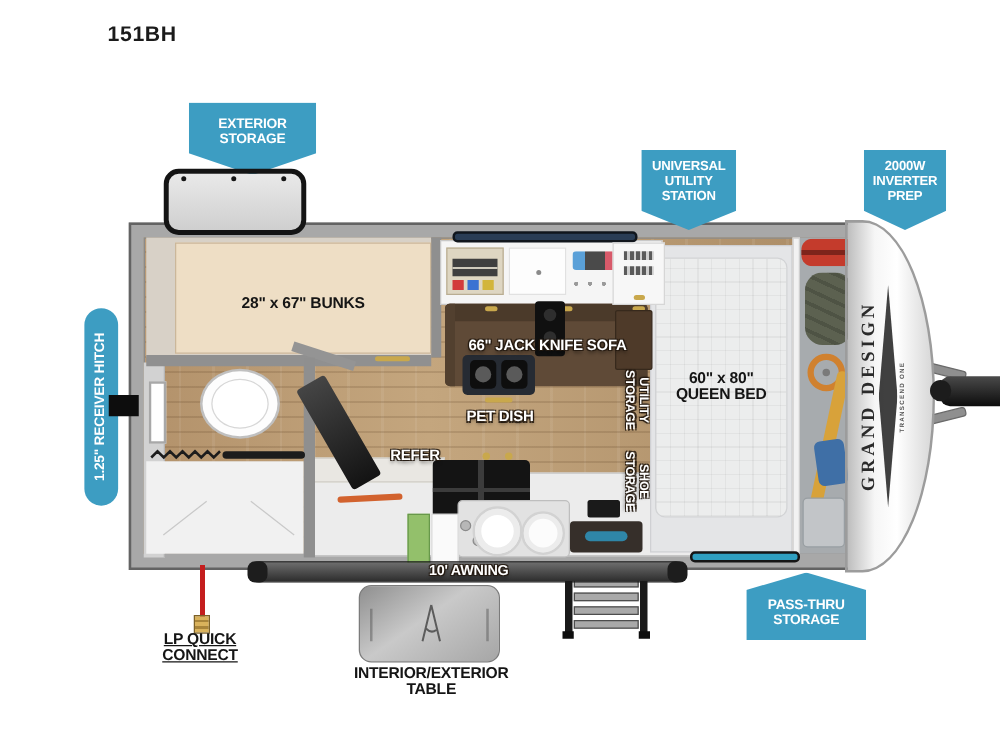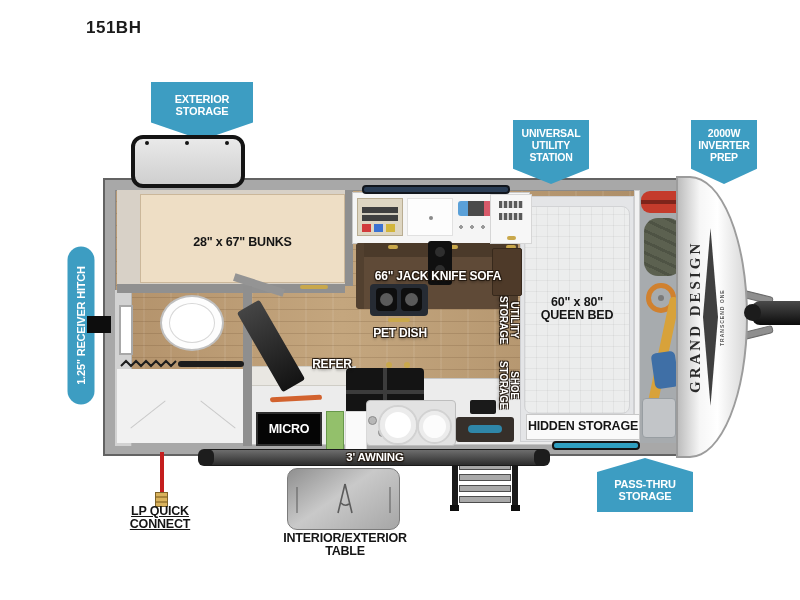--- a/index.html
+++ b/index.html
@@ -242,21 +242,20 @@
   <div class="ab bath-part"></div>
 
   <div class="ab counter"></div>
   <div class="ab marble"></div>
   <div class="ab fridge"></div>
   <div class="ab refer-lbl olbl">REFER</div>
   <div class="ab stove"></div>
   <div class="ab knob" style="left:386px;top:362px"></div>
   <div class="ab knob" style="left:404px;top:362px"></div>
   <div class="ab utensil"></div>
-  <div class="ab micro">MICRO</div>
   <div class="ab board-g"></div>
   <div class="ab board-w"></div>
   <div class="ab sink"></div>
   <div class="ab spig" style="left:368px;top:416px"></div>
   <div class="ab spig" style="left:378px;top:428px"></div>
   <div class="ab plate1"></div>
   <div class="ab plate2"></div>
   <div class="ab doorstep"></div>
   <div class="ab doormat">
       <i></i>
@@ -316,21 +315,20 @@
   <div class="ab bed-lbl blbl">
     <div>60" x 80"</div>
     <div>QUEEN BED</div>
   </div>
   <div class="ab corner-cab">
     <i class="s1"></i>
     <i class="s2"></i>
     <i class="k"></i>
   </div>
   <div class="ab nightstand"></div>
-  <div class="ab hidden-panel blbl" style="font-size:12.5px">HIDDEN STORAGE</div>
   <div class="ab bedmat"></div>
 
   <div class="ab bay"></div>
   <div class="ab bay-fl"></div>
   <div class="ab bay-fr"></div>
   <div class="ab kayak"></div>
   <div class="ab sleepbag"></div>
   <div class="ab wheel">
       <i></i>
     </div>
@@ -345,21 +343,21 @@
   <div class="ab frontcap"></div>
   <div class="ab gd-diamond"></div>
   <div class="ab gd-text">GRAND DESIGN</div>
   <div class="ab gd-sub">TRANSCEND ONE</div>
   <div class="ab hitch-stub"></div>
 
   <div class="ab awning">
     <i class="cl"></i>
     <i class="cr"></i>
   </div>
-  <div class="ab awn-lbl olbl">3' AWNING</div>
+  <div class="ab awn-lbl olbl">10' AWNING</div>
   <div class="ab steps">
     <i class="rl"></i>
     <i class="rr"></i>
     <div class="tread" style="top:2px"></div>
     <div class="tread" style="top:13px"></div>
     <div class="tread" style="top:24px"></div>
     <div class="tread" style="top:35px"></div>
     <i class="fl"></i>
     <i class="fr"></i>
   </div>

